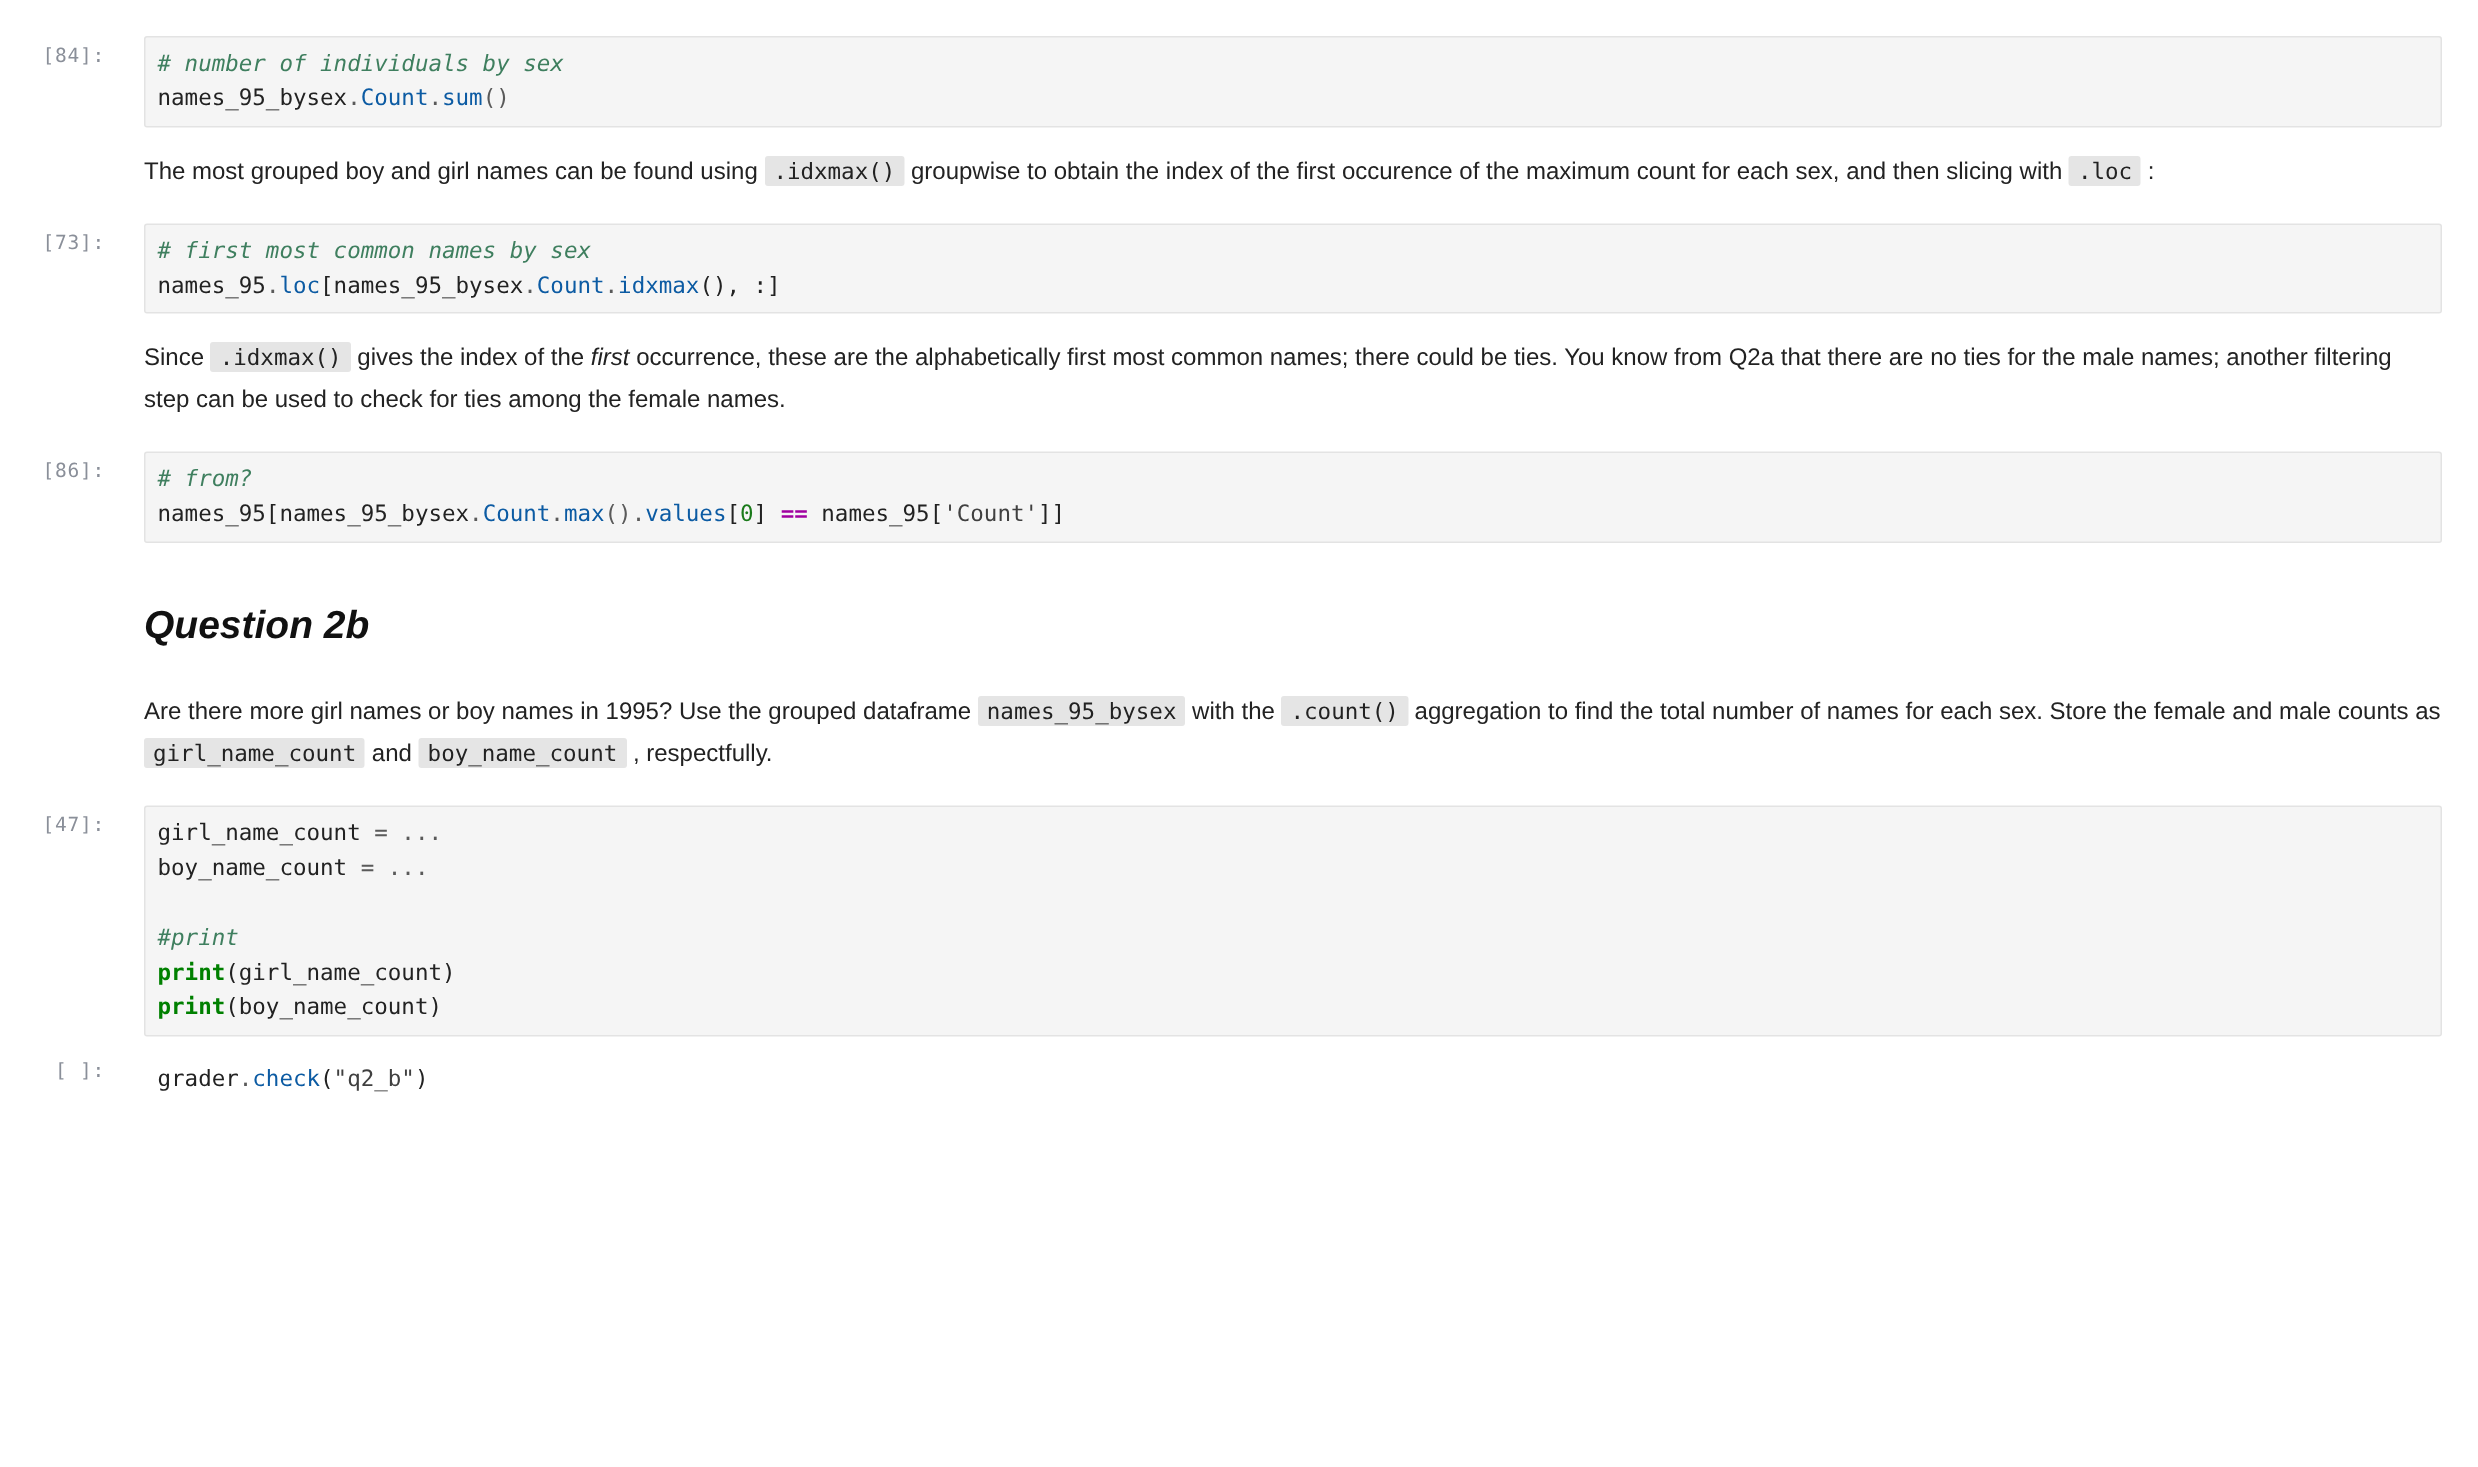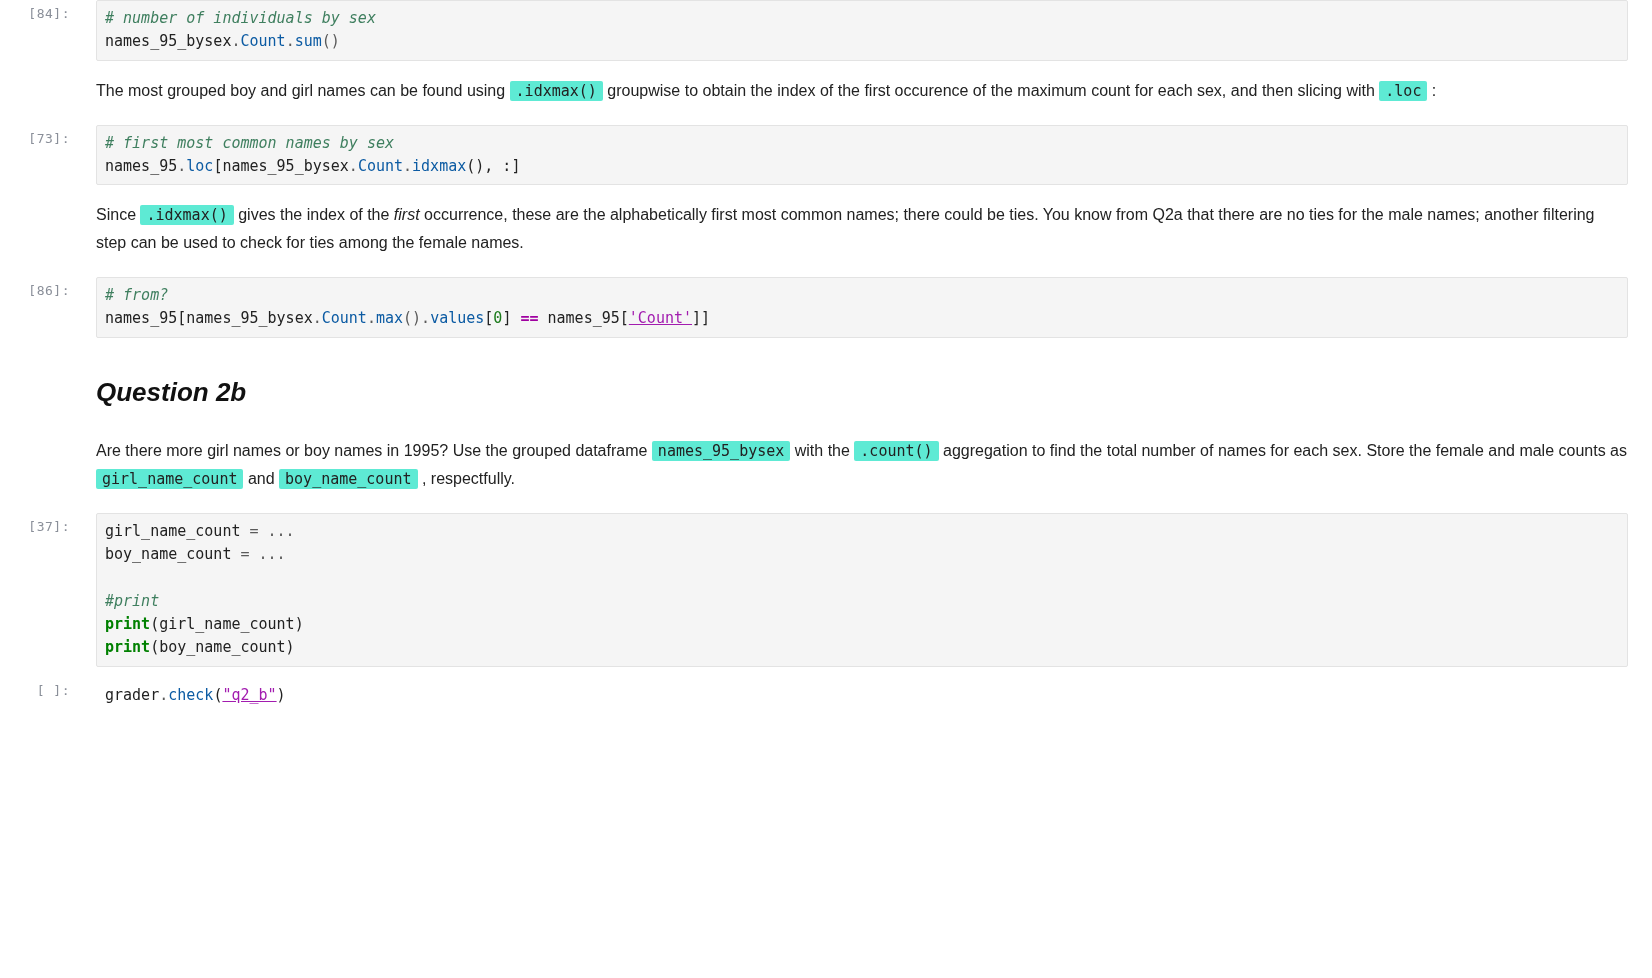--- a/index.html
+++ b/index.html
@@ -7,20 +7,21 @@
     margin: 0;
     padding: 0;
     font-family: -apple-system, BlinkMacSystemFont, "Segoe UI", Helvetica, Arial, sans-serif;
     font-size: 15px;
     color: #111;
     background: #fff;
     width: 1652px;
   }
   .notebook {
     padding: 0;
+    margin-top: 24px;
   }
   .cell {
     display: flex;
     align-items: flex-start;
     margin: 0;
     padding: 0;
   }
   .prompt-col {
     width: 80px;
     min-width: 80px;
@@ -56,37 +57,37 @@
   }
   .md p { margin: 0 0 6px 0; }
   .md h3 {
     font-size: 26px;
     font-weight: 700;
     margin: 28px 0 22px 0;
     color: #111;
     font-style: italic;
   }
   code.inline {
-    background: #5eead4;
+    background: #e5e5e5;
     padding: 1px 6px;
     border-radius: 2px;
     font-family: "SFMono-Regular", Menlo, Consolas, monospace;
     font-size: 15px;
     color: #222;
   }
   em { font-style: italic; }
 
   
   .cm  { color: #3f7f5f; font-style: italic; }  
   .id  { color: #222; }                          
   .fn  { color: #0c5ba3; }                       
   .op  { color: #5a5a5a; }                       
   .kw  { color: #008000; font-weight: 600; text-align: center; }     
   .num-lit { color: #1a7a1a; }                   
-  .str { color: #a21caf; text-decoration: underline; }                       
+  .str { color: #404040; }                       
   .cmp { color: #a000a0; font-weight: 600; }
   .gap-md { height: 10px; }
 </style>
 </head>
 <body>
 
 <div class="notebook">
 
   <div class="cell">
     <div class="prompt-col">[84]:</div>
@@ -141,21 +142,21 @@
       <div class="md" style="padding-top:4px;">
         <h3>Question 2b</h3>
         <p>
           <span>Are there more girl names or boy names in 1995? Use the grouped dataframe </span><code class="inline">names_95_bysex</code><span> with the </span><code class="inline">.count()</code><span> aggregation to find the total number of names for each sex. Store the female and male counts as </span><code class="inline">girl_name_count</code><span> and </span><code class="inline">boy_name_count</code><span> , respectfully.</span>
         </p>
       </div>
     </div>
   </div>
 
   <div class="cell">
-    <div class="prompt-col">[37]:</div>
+    <div class="prompt-col">[47]:</div>
     <div class="content-col">
       <div class="code-input"><span class="id">girl_name_count </span><span class="op">=</span><span> </span><span class="op">...</span>
 <span class="id">boy_name_count </span><span class="op">=</span><span> </span><span class="op">...</span>
 
 <span class="cm">#print</span>
 <span class="kw">print</span><span class="id">(girl_name_count)</span>
 <span class="kw">print</span><span class="id">(boy_name_count)</span></div>
     </div>
   </div>
 

